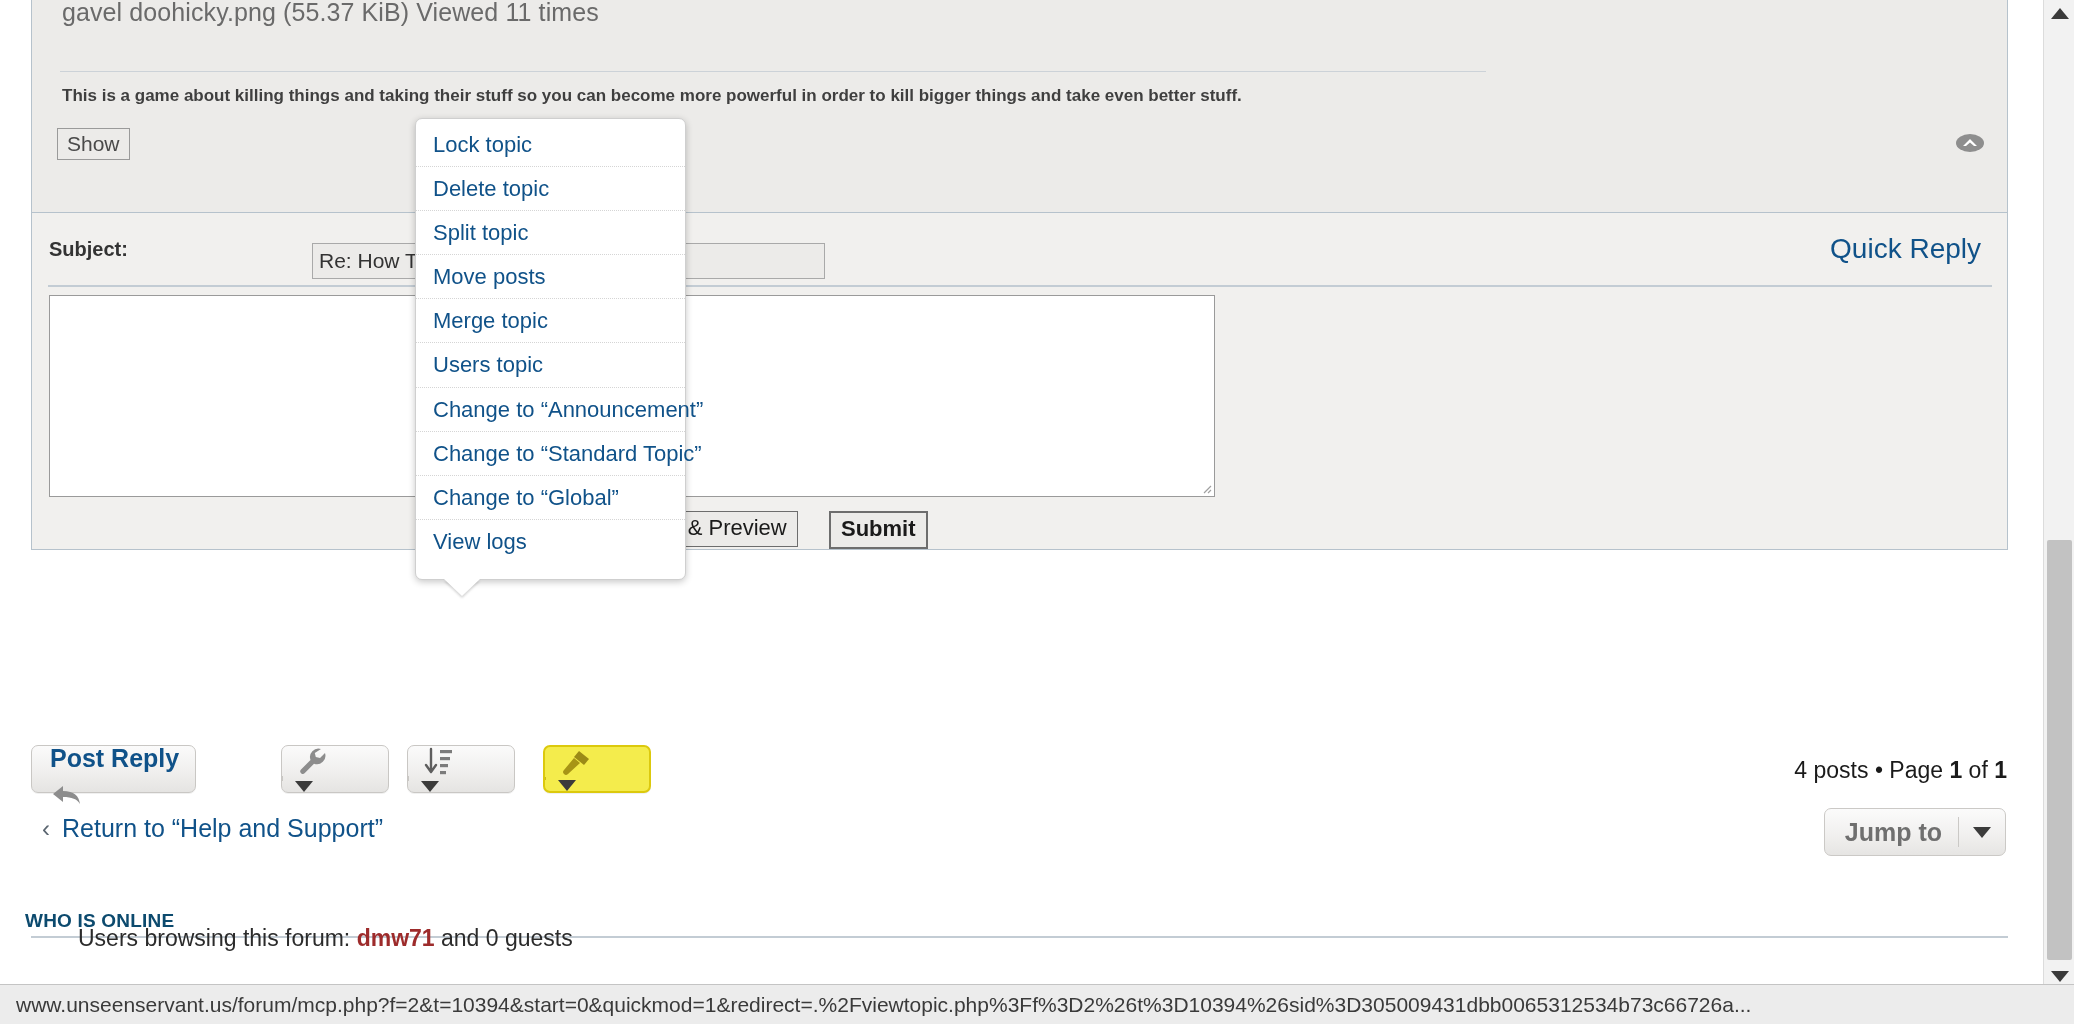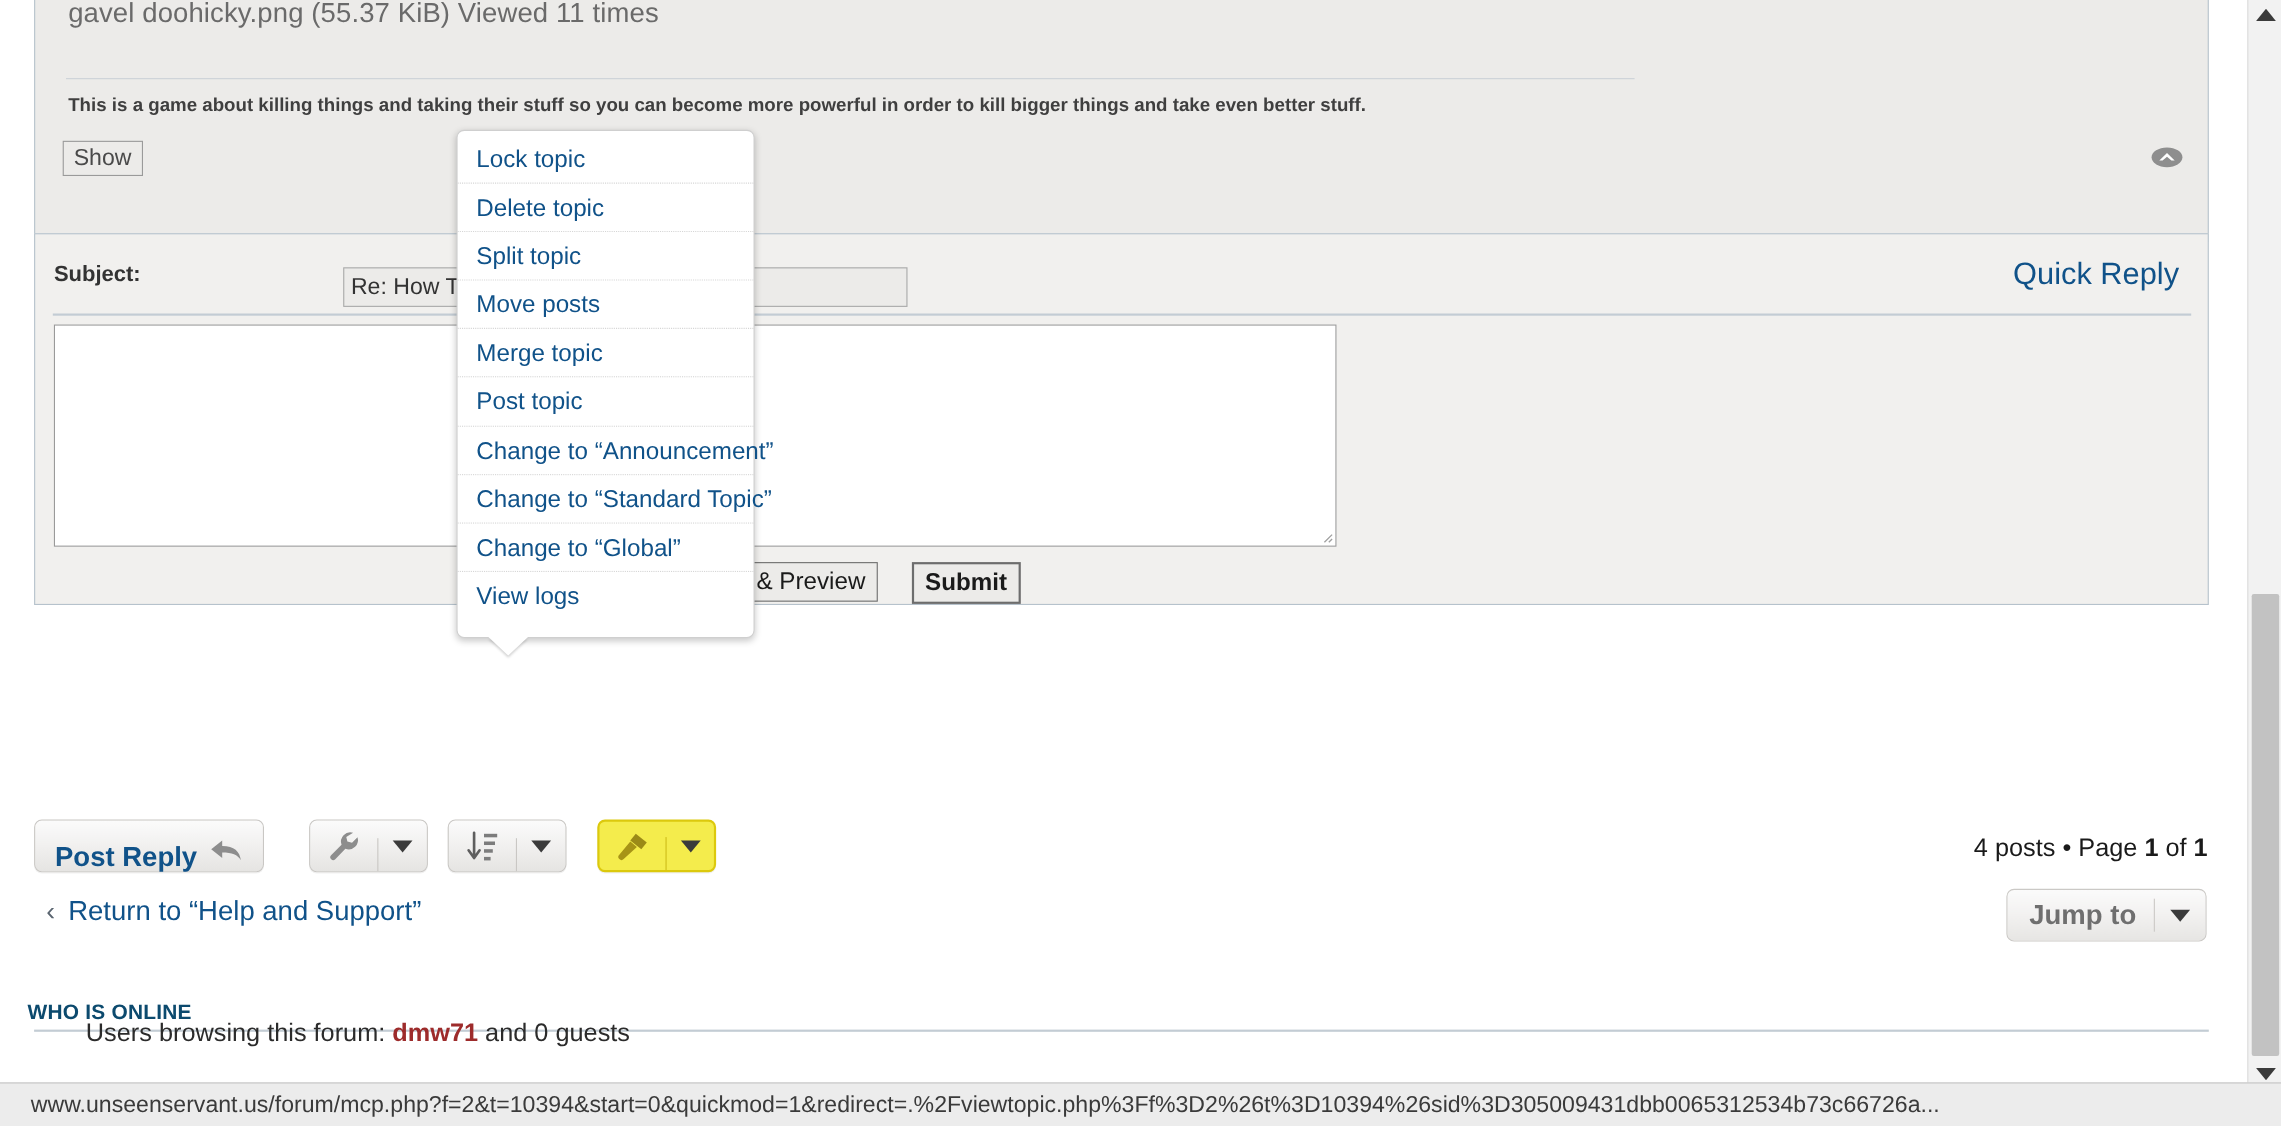--- a/index.html
+++ b/index.html
@@ -149,21 +149,21 @@
 
   
   .actionbar { position: absolute; left: 0; top: 745px; width: 2043px; height: 56px; }
   .btn3d {
     position: absolute;
     background: linear-gradient(to bottom, #fbfbfb 0%, #f0efee 55%, #e5e4e2 100%);
     border: 1px solid #c9c7c4;
     border-radius: 7px;
     box-shadow: 0 1px 0 rgba(0,0,0,.06);
     height: 48px;
-    display: flex; align-items: flex-end;
+    display: flex; align-items: flex-start; flex-direction: column;
   }
   .post-reply {
     left: 31px; top: 0;
     padding: 0 16px 0 18px;
     gap: 10px;
   }
   .post-reply .lbl {
     font-size: 25px; font-weight: bold; color: #105289; line-height: 1;
   }
   .split-btn { padding: 0; }
@@ -313,21 +313,21 @@
   
   .statusbar {
     position: absolute;
     left: 0; bottom: 0;
     width: 2074px; height: 40px;
     background: #ececec;
     border-top: 1px solid #c4c4c4;
     display: flex; align-items: center;
   }
   .statusbar .url {
-    padding-left: 28px;
+    padding-left: 16px;
     font-size: 21px;
     color: #3a3a3a;
     white-space: nowrap;
     overflow: hidden;
     font-family: "Liberation Sans", sans-serif;
   }
 </style>
 </head>
 <body>
 
@@ -438,21 +438,21 @@
     <div class="who-body">
       <span>Users browsing this forum: </span><span class="user">dmw71</span><span> and 0 guests</span>
     </div>
 
     <div class="dropdown">
       <div class="mi"><span class="txt">Lock topic</span></div>
       <div class="mi"><span class="txt">Delete topic</span></div>
       <div class="mi"><span class="txt">Split topic</span></div>
       <div class="mi"><span class="txt">Move posts</span></div>
       <div class="mi"><span class="txt">Merge topic</span></div>
-      <div class="mi"><span class="txt">Post topic</span></div>
+      <div class="mi"><span class="txt">Users topic</span></div>
       <div class="mi"><span class="txt">Change to “Announcement”</span></div>
       <div class="mi"><span class="txt">Change to “Standard Topic”</span></div>
       <div class="mi"><span class="txt">Change to “Global”</span></div>
       <div class="mi"><span class="txt">View logs</span></div>
       <div class="dd-tail"></div>
     </div>
 
   </div>
 
   <div class="scrollbar">

